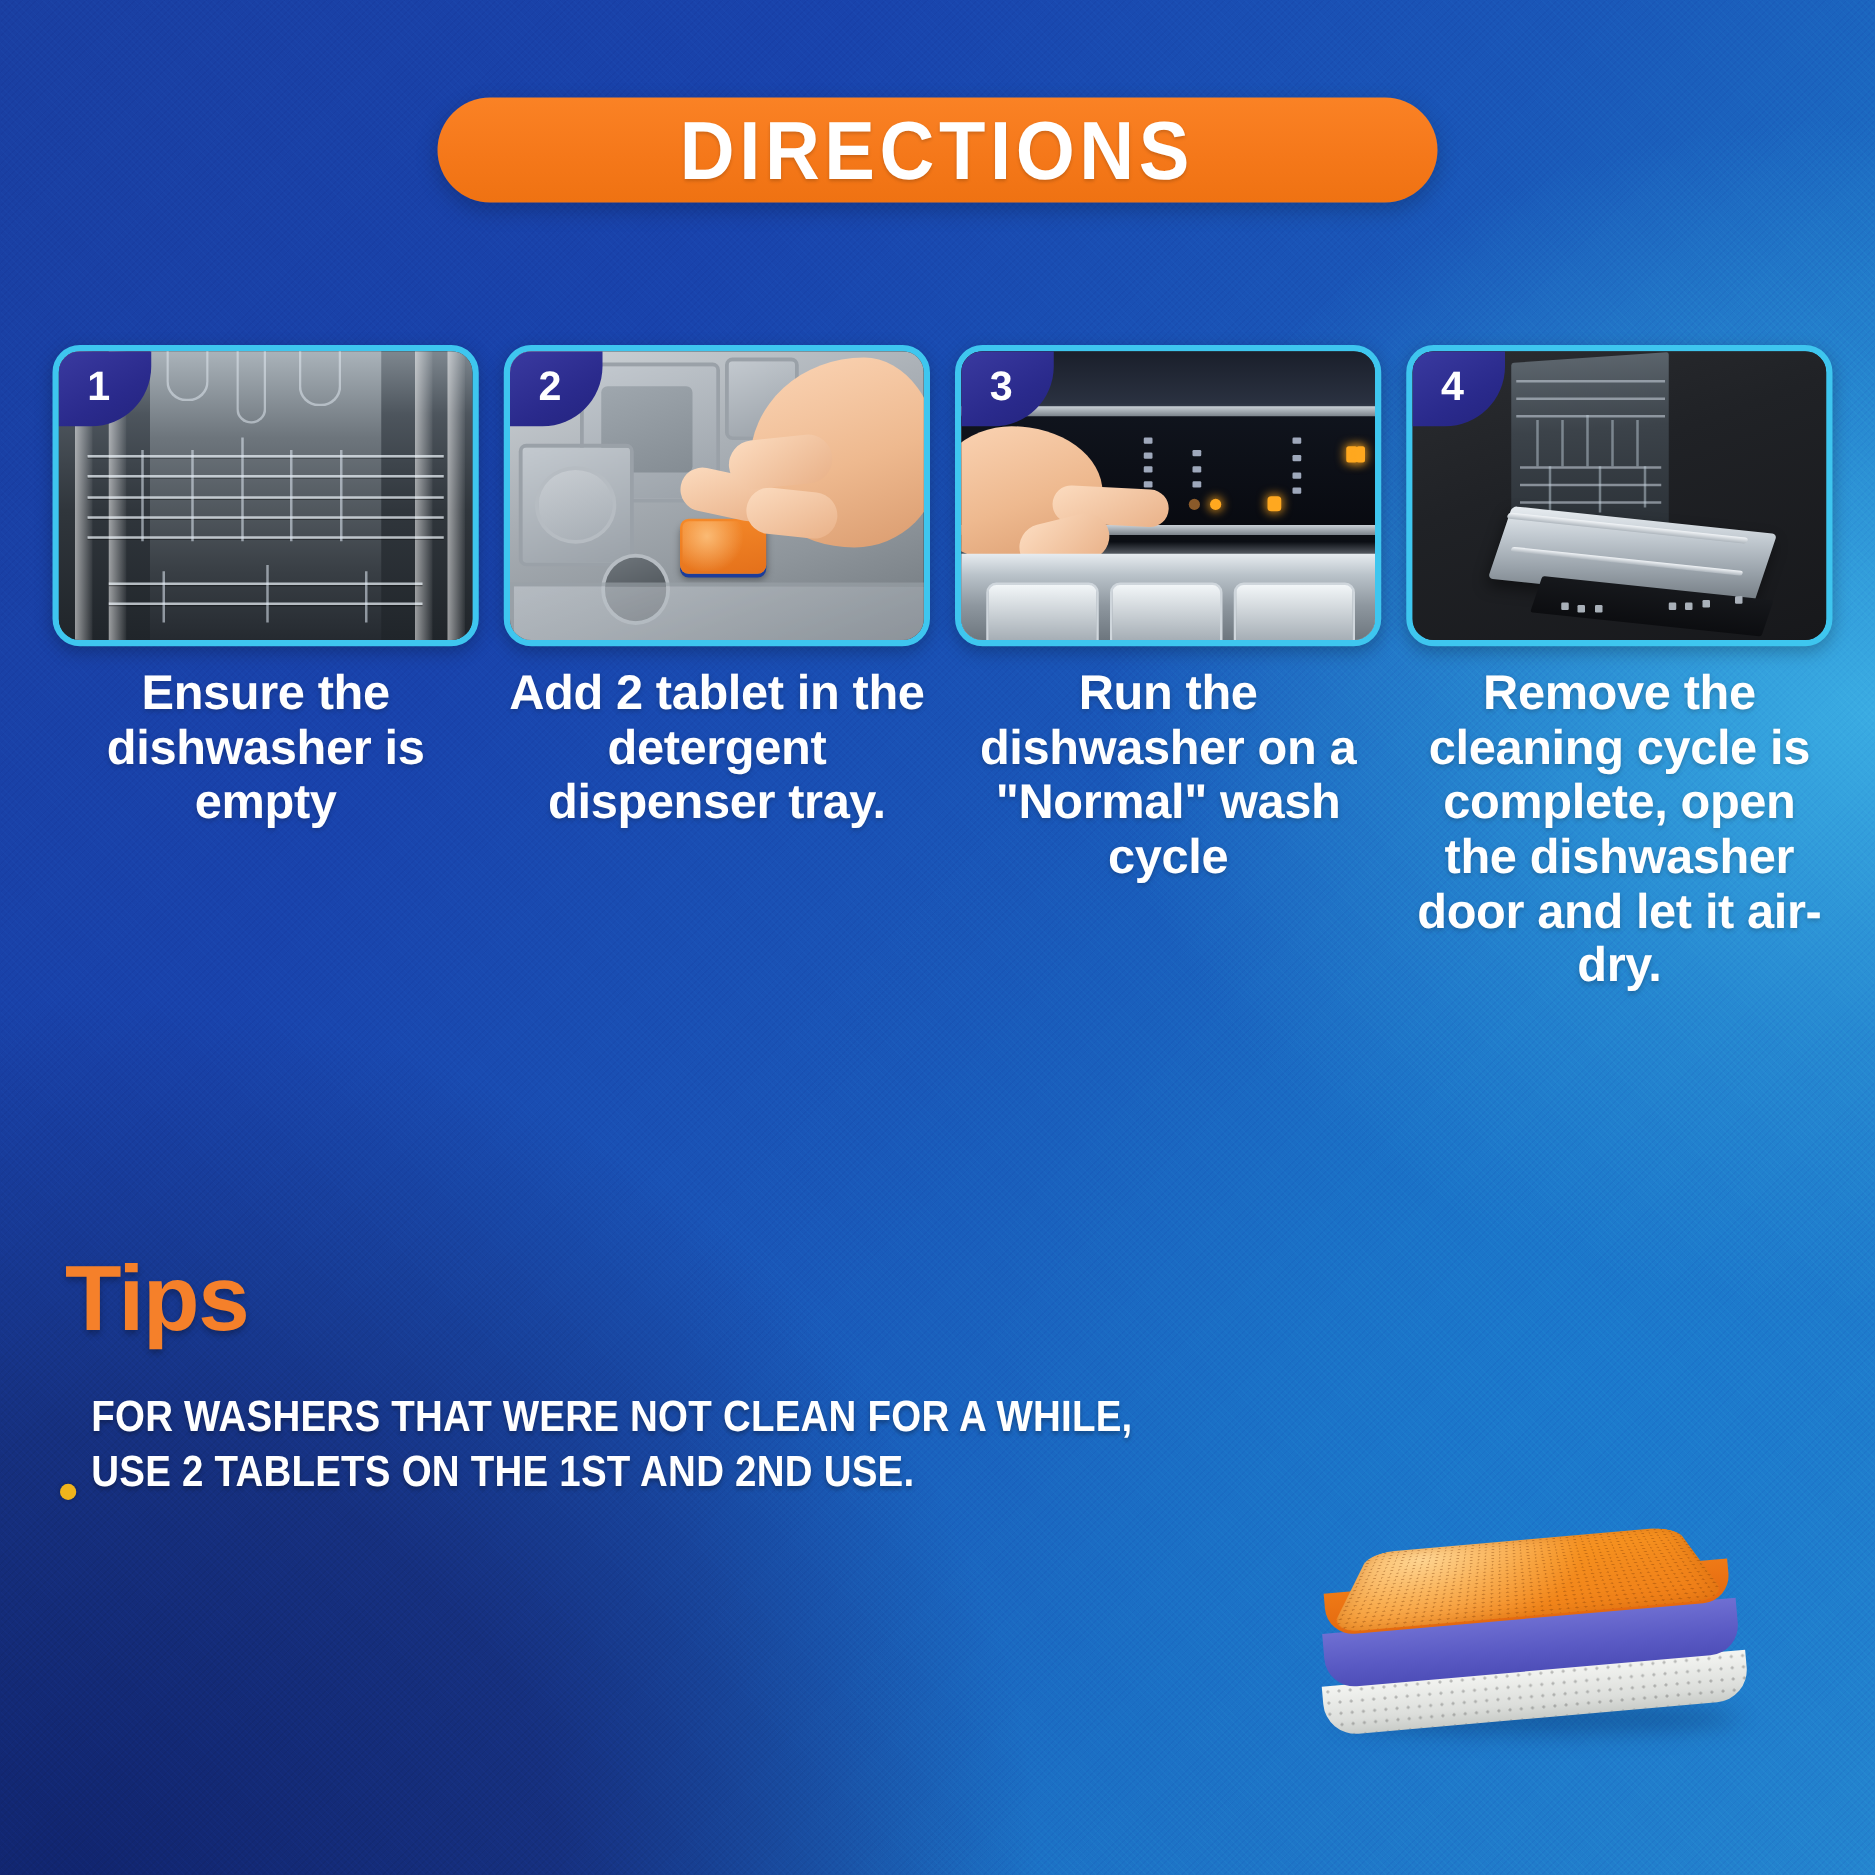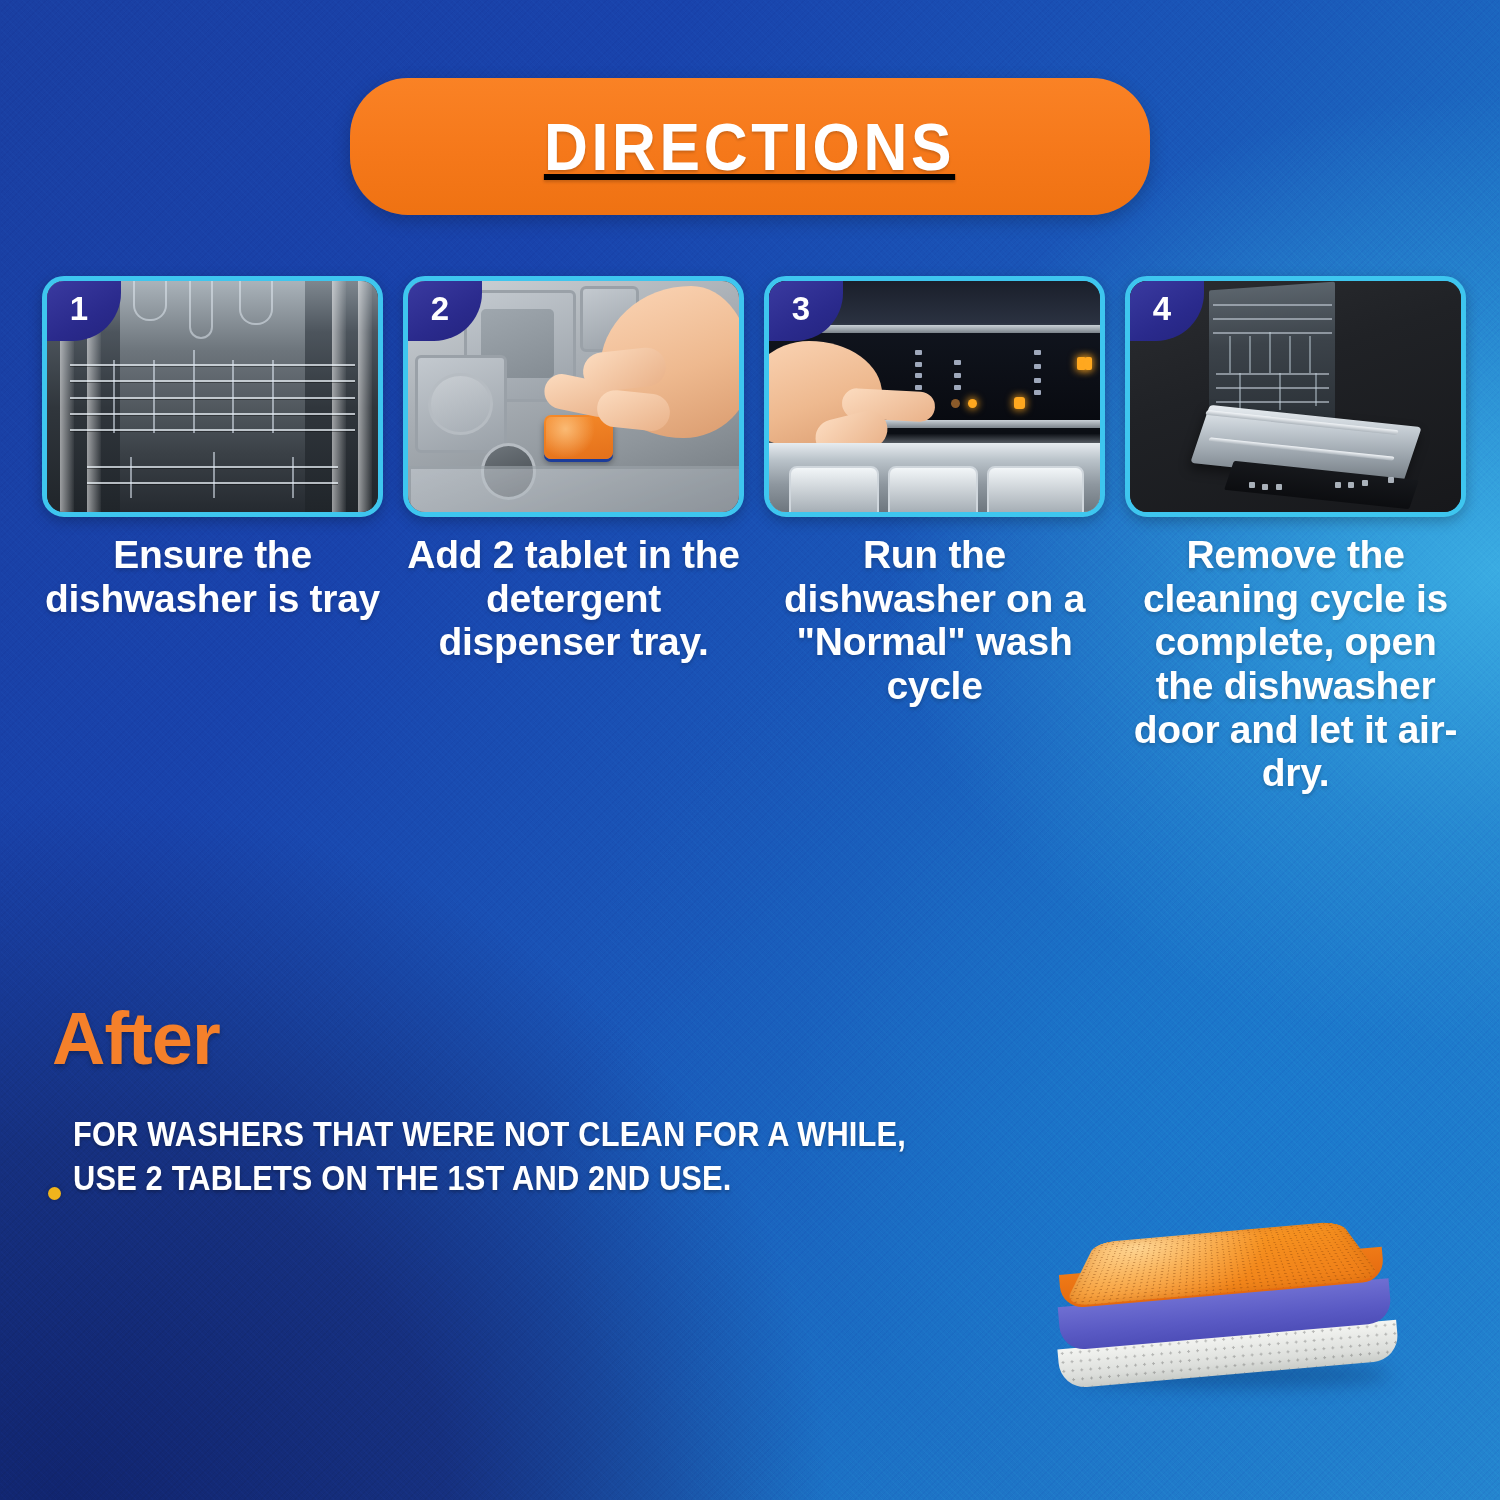--- a/index.html
+++ b/index.html
@@ -20,24 +20,24 @@
     position:absolute;inset:0;pointer-events:none;
     background-image:
       repeating-linear-gradient(45deg, rgba(255,255,255,0.045) 0 1px, rgba(0,0,0,0) 1px 4px),
       repeating-linear-gradient(-45deg, rgba(0,0,0,0.05) 0 1px, rgba(0,0,0,0) 1px 4px);
     mix-blend-mode:overlay;opacity:.85;
   }
 
   
   .header-wrap{position:absolute;left:0;top:78px;width:1500px;display:flex;justify-content:center;}
   .header-pill{
-    width:800px;height:137px;border-radius:58px;
+    width:800px;height:84px;border-radius:58px;
     background:linear-gradient(180deg,#fa8225 0%,#f5781a 55%,#ef7212 100%);
     box-shadow:0 6px 18px rgba(0,0,0,.22);
-    display:flex;align-items:center;justify-content:center;text-decoration:underline;
+    display:flex;align-items:center;justify-content:center;
   }
   .header-pill span{
     color:#ffffff;font-size:66px;font-weight:bold;letter-spacing:4px;
     transform:scaleX(.92);display:inline-block;
     text-shadow:0 2px 3px rgba(0,0,0,.18);
   }
 
   
   .steps{position:absolute;left:42px;top:276px;width:1424px;display:flex;gap:20px;}
   .step{width:341px;}
@@ -188,21 +188,21 @@
           <div class="tine" style="left:50%;top:74%;height:20%"></div>
           <div class="tine" style="left:74%;top:76%;height:18%"></div>
         </div>
         <div class="badge">
           <b>1</b>
         </div>
       </div>
       <div class="cap">
         <p>Ensure the
 dishwasher
-is tray</p>
+is empty</p>
       </div>
     </div>
 
     <div class="step">
       <div class="thumb">
         <div class="scene tray">
           <div class="traybox" style="left:17%;top:4%;width:32%;height:46%"></div>
           <div class="trayinner" style="left:22%;top:12%;width:22%;height:30%"></div>
           <div class="traybox" style="left:2%;top:32%;width:26%;height:40%"></div>
           <div class="trayoval" style="left:6%;top:40%;width:18%;height:24%"></div>
@@ -317,21 +317,21 @@
 is complete,
 open the
 dishwasher
 door and let
 it air-dry.</p>
       </div>
     </div>
 
   </div>
 
-  <div class="tips-title">After</div>
+  <div class="tips-title">Tips</div>
 
   <div class="tips-list">
     <div class="tip">
       <div class="dot"></div>
       <div class="tip-text">FOR WASHERS THAT WERE NOT CLEAN FOR A WHILE,
 USE 2 TABLETS ON THE 1ST AND 2ND USE.</div>
     </div>
   </div>
 
   <div class="product">

